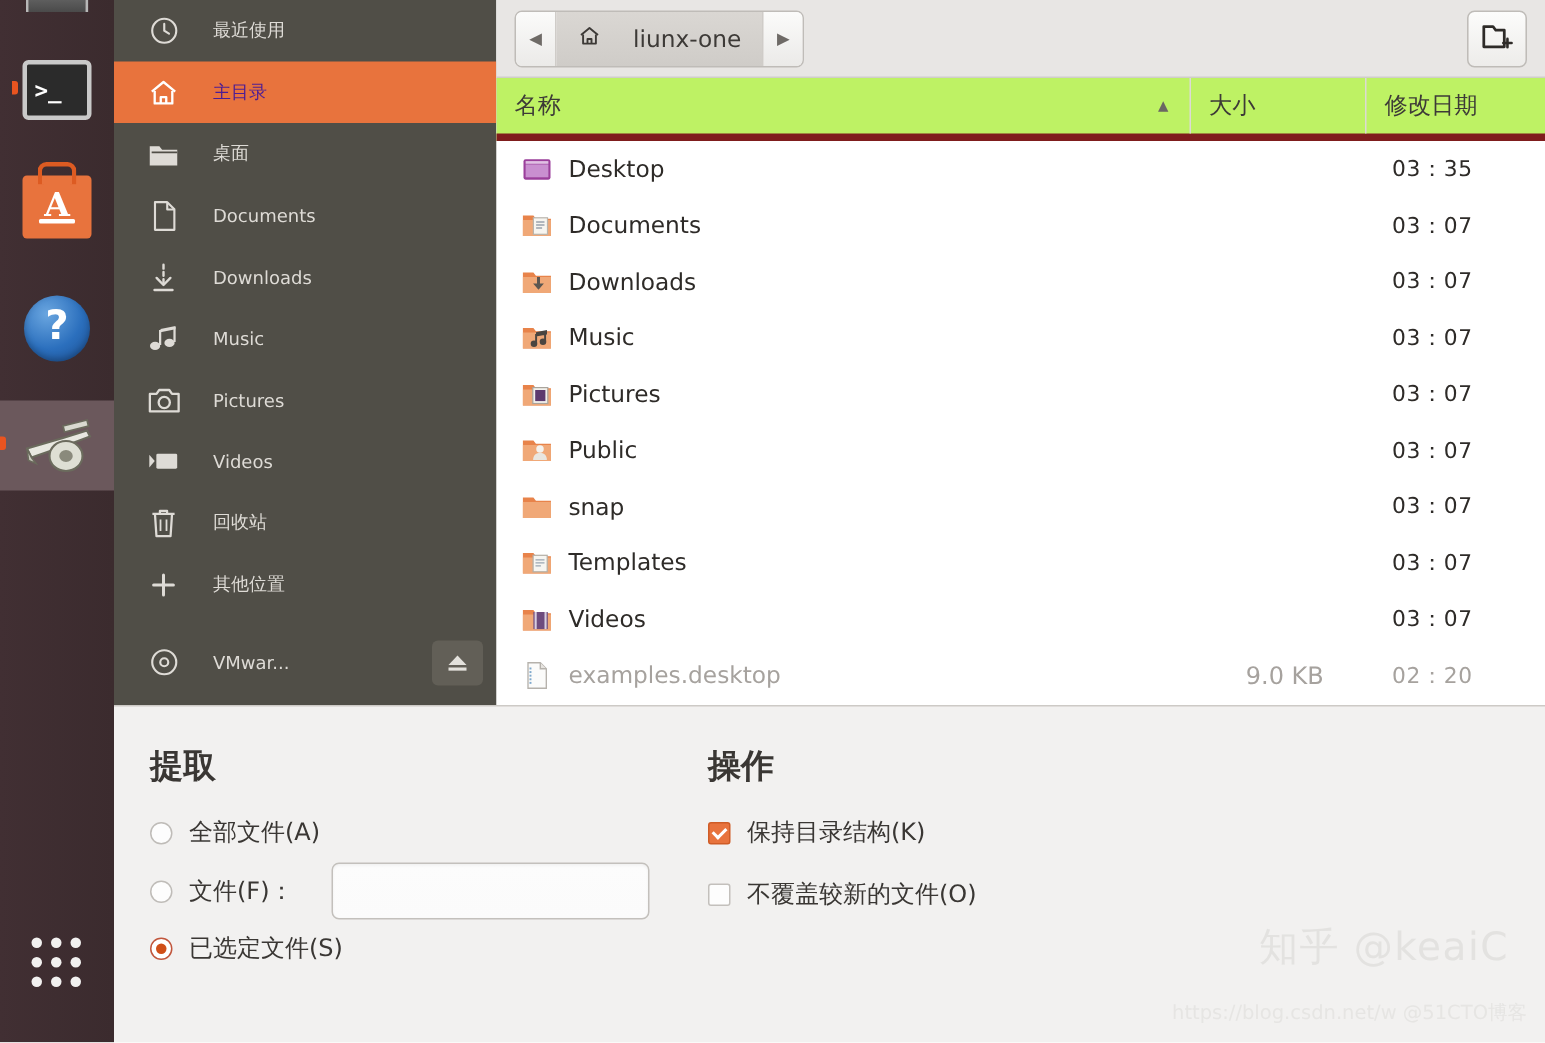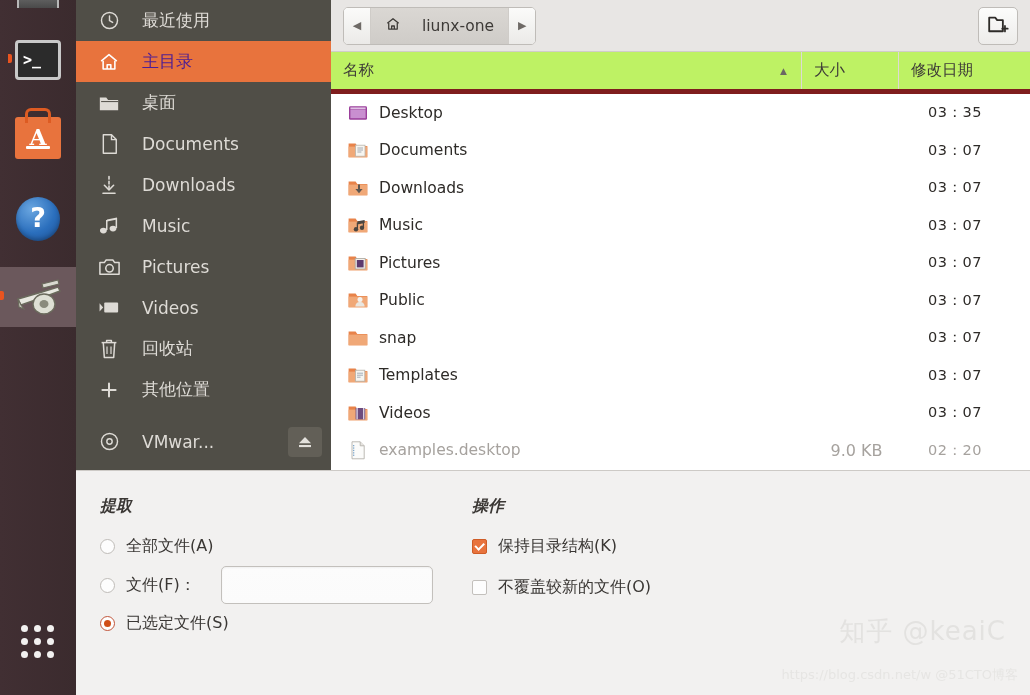--- a/index.html
+++ b/index.html
@@ -116,21 +116,21 @@
     width: 255px; height: 470px;
     background: #504e47;
     overflow: hidden;
     z-index: 10;
   }
   .side-row {
     position: relative;
     height: 41px;
     display: flex; align-items: center;
     color: #dedbd6;
-    font-size: 17px;
+    font-size: 12px;
   }
   .side-row.selected { background: #e8733d; color: #4c1d95; }
   .side-icon {
     width: 66px; min-width: 66px;
     display: flex; align-items: center; justify-content: center;
   }
   .side-icon svg { display: block; }
   .side-label { white-space: nowrap; overflow: hidden; }
   .eject-btn {
     position: absolute; right: 9px; top: 50%; transform: translateY(-50%);
@@ -193,21 +193,21 @@
     font-size: 15.5px; color: #3d3a37;
   }
   .col-h {
     display: flex; align-items: center;
     padding: 0 12px;
     position: relative;
   }
   .col-h + .col-h { border-left: 1px solid #ddd9d5; }
   .col-name { flex: 1; justify-content: space-between; }
   .col-size { width: 97px; }
-  .col-date { width: 132px; }
+  .col-date { width: 120px; margin-left: 20px; }
   .sort-caret { color: #6b6763; font-size: 9px; margin-right: 2px; }
 
   #filelist { height: 376px; overflow: hidden; }
   .file-row {
     display: flex; align-items: center;
     height: 37.5px;
     font-size: 15.5px; color: #2e2b28;
   }
   .file-row.dimmed { color: #a6a29e; }
   .fr-name { flex: 1; display: flex; align-items: center; gap: 10px; padding-left: 16px; }
@@ -218,23 +218,22 @@
   
   #dialog {
     position: absolute; left: 76px; top: 470px;
     width: 954px; height: 225px;
     background: #f2f1f0;
     border-top: 1px solid #cdcac6;
     z-index: 20;
   }
   .dlg-col { position: absolute; }
   .dlg-title {
-    font-size: 16px; font-weight: bold; color: #3a3734;
+    font-size: 22px; font-weight: bold; color: #3a3734;
     margin-bottom: 14px;
-    font-style: italic;
   }
   .opt-row {
     display: flex; align-items: center;
     gap: 11px;
     height: 31px;
     font-size: 16px; color: #3a3734;
   }
   .radio {
     width: 15px; height: 15px; border-radius: 50%;
     border: 1px solid #bfbcb8; background: #fdfdfd;

